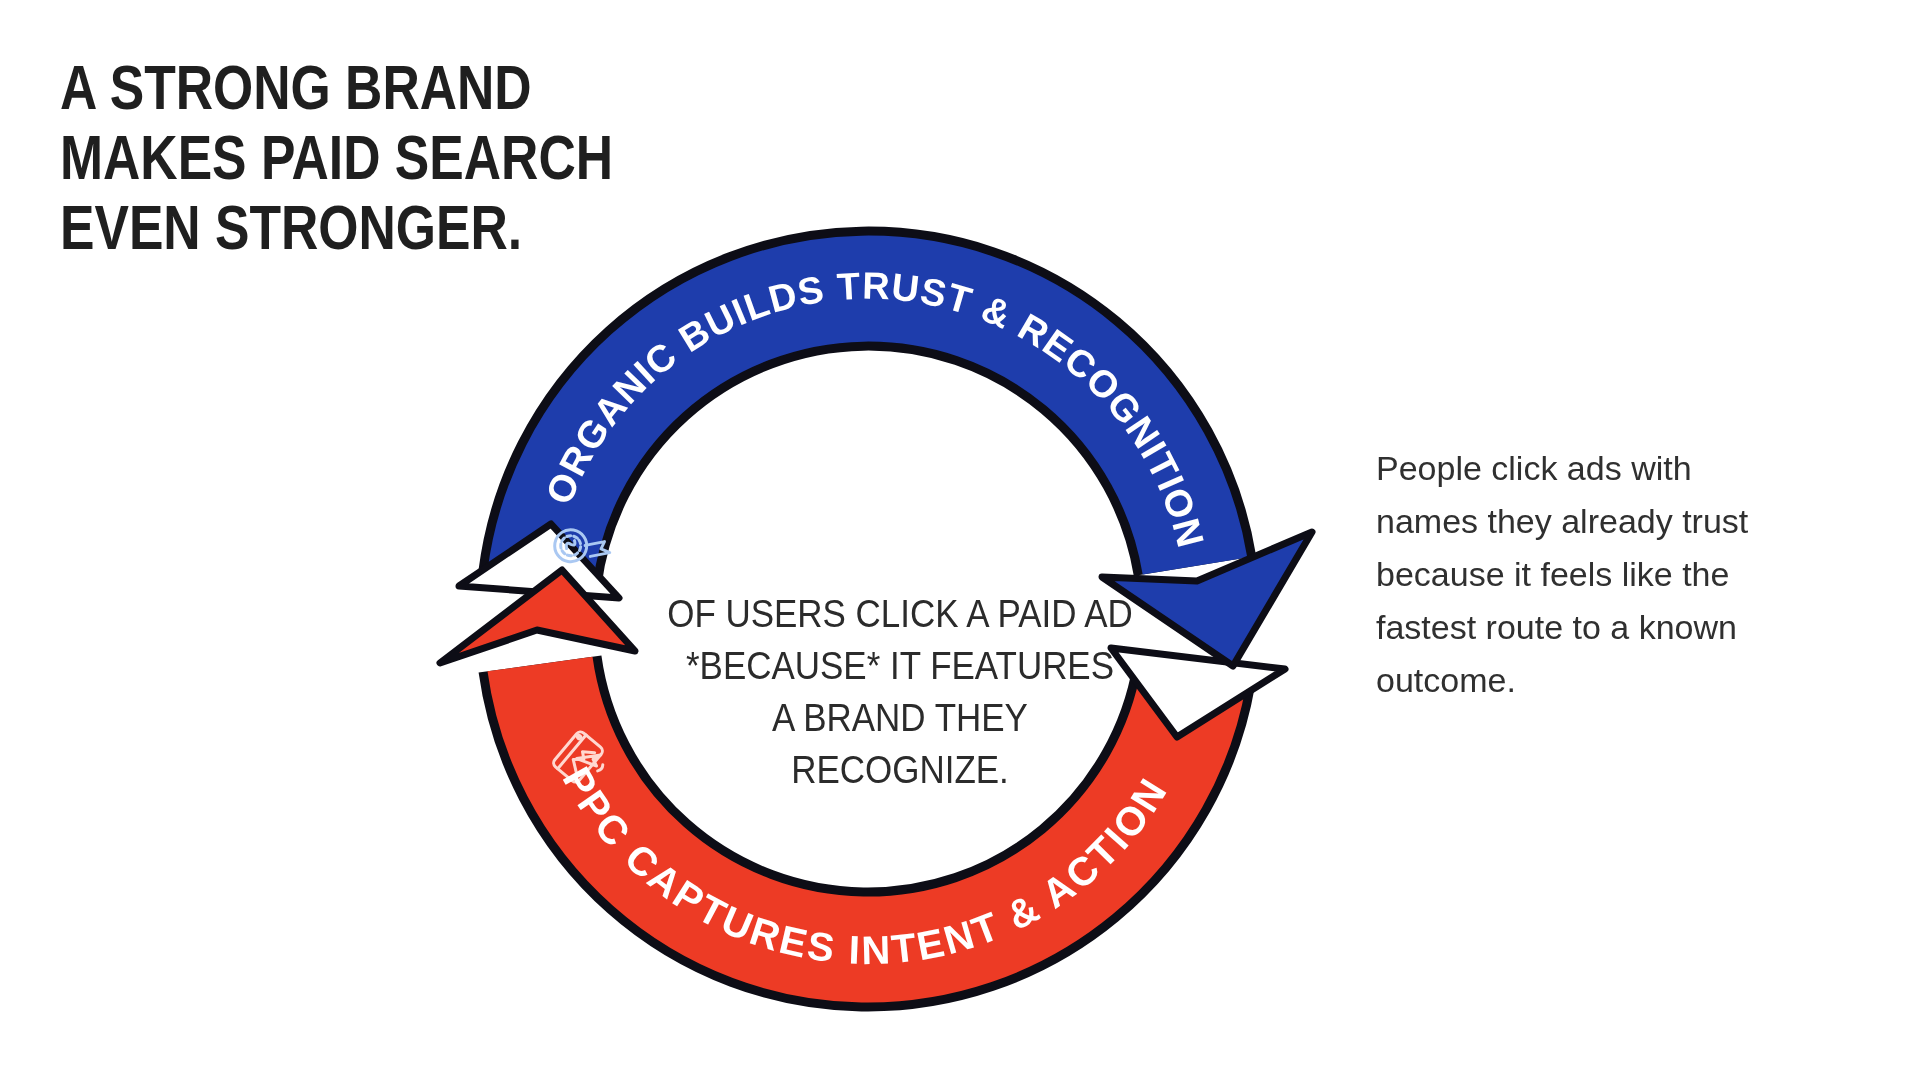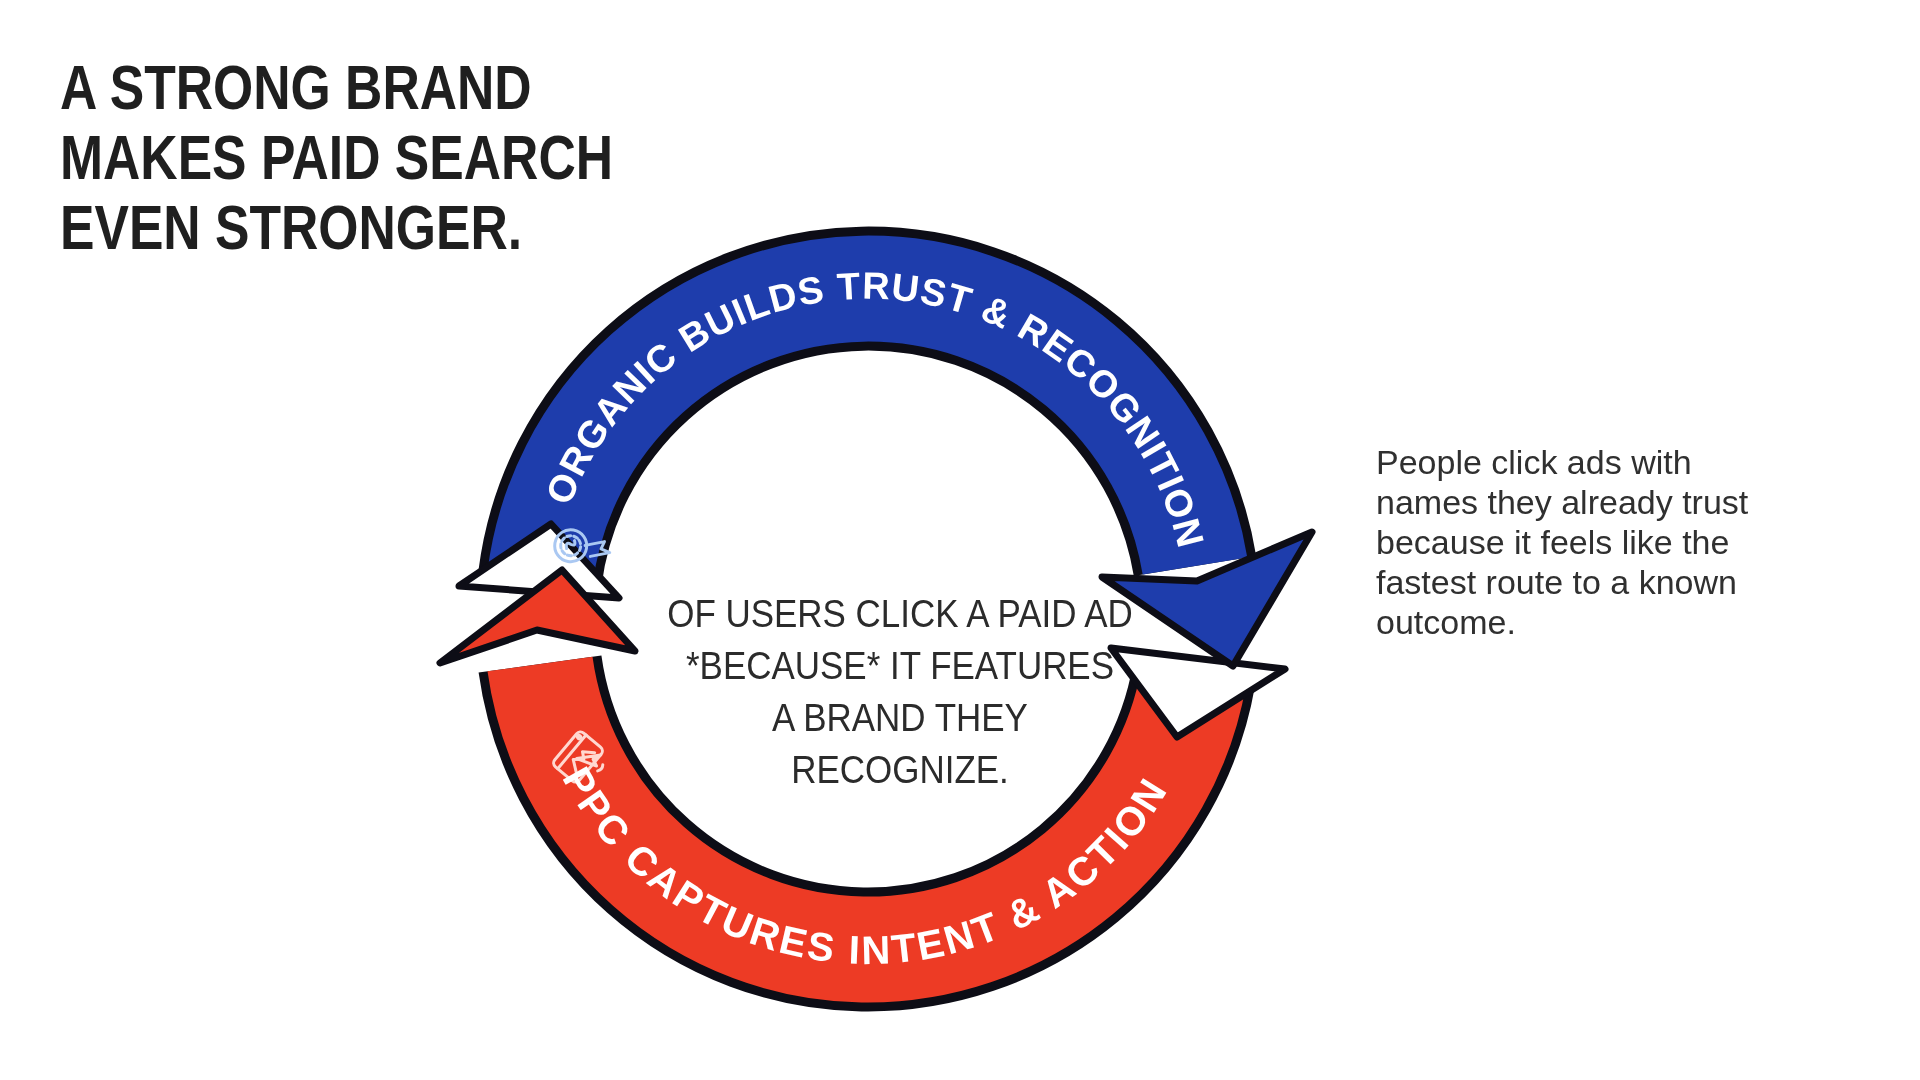--- a/index.html
+++ b/index.html
@@ -92,21 +92,21 @@
   .side-text {
     position: absolute;
     left: 1376px;
     top: 442px;
     width: 540px;
     color: #303030;
   }
   .side-text p {
     margin: 0;
     font-size: 34px;
-    line-height: 40px;
+    line-height: 53px;
     white-space: pre-line;
   }
   .side-text p + p {
     margin-top: 34px;
   }
 </style>
 </head>
 <body>
 
 <div class="stage">

